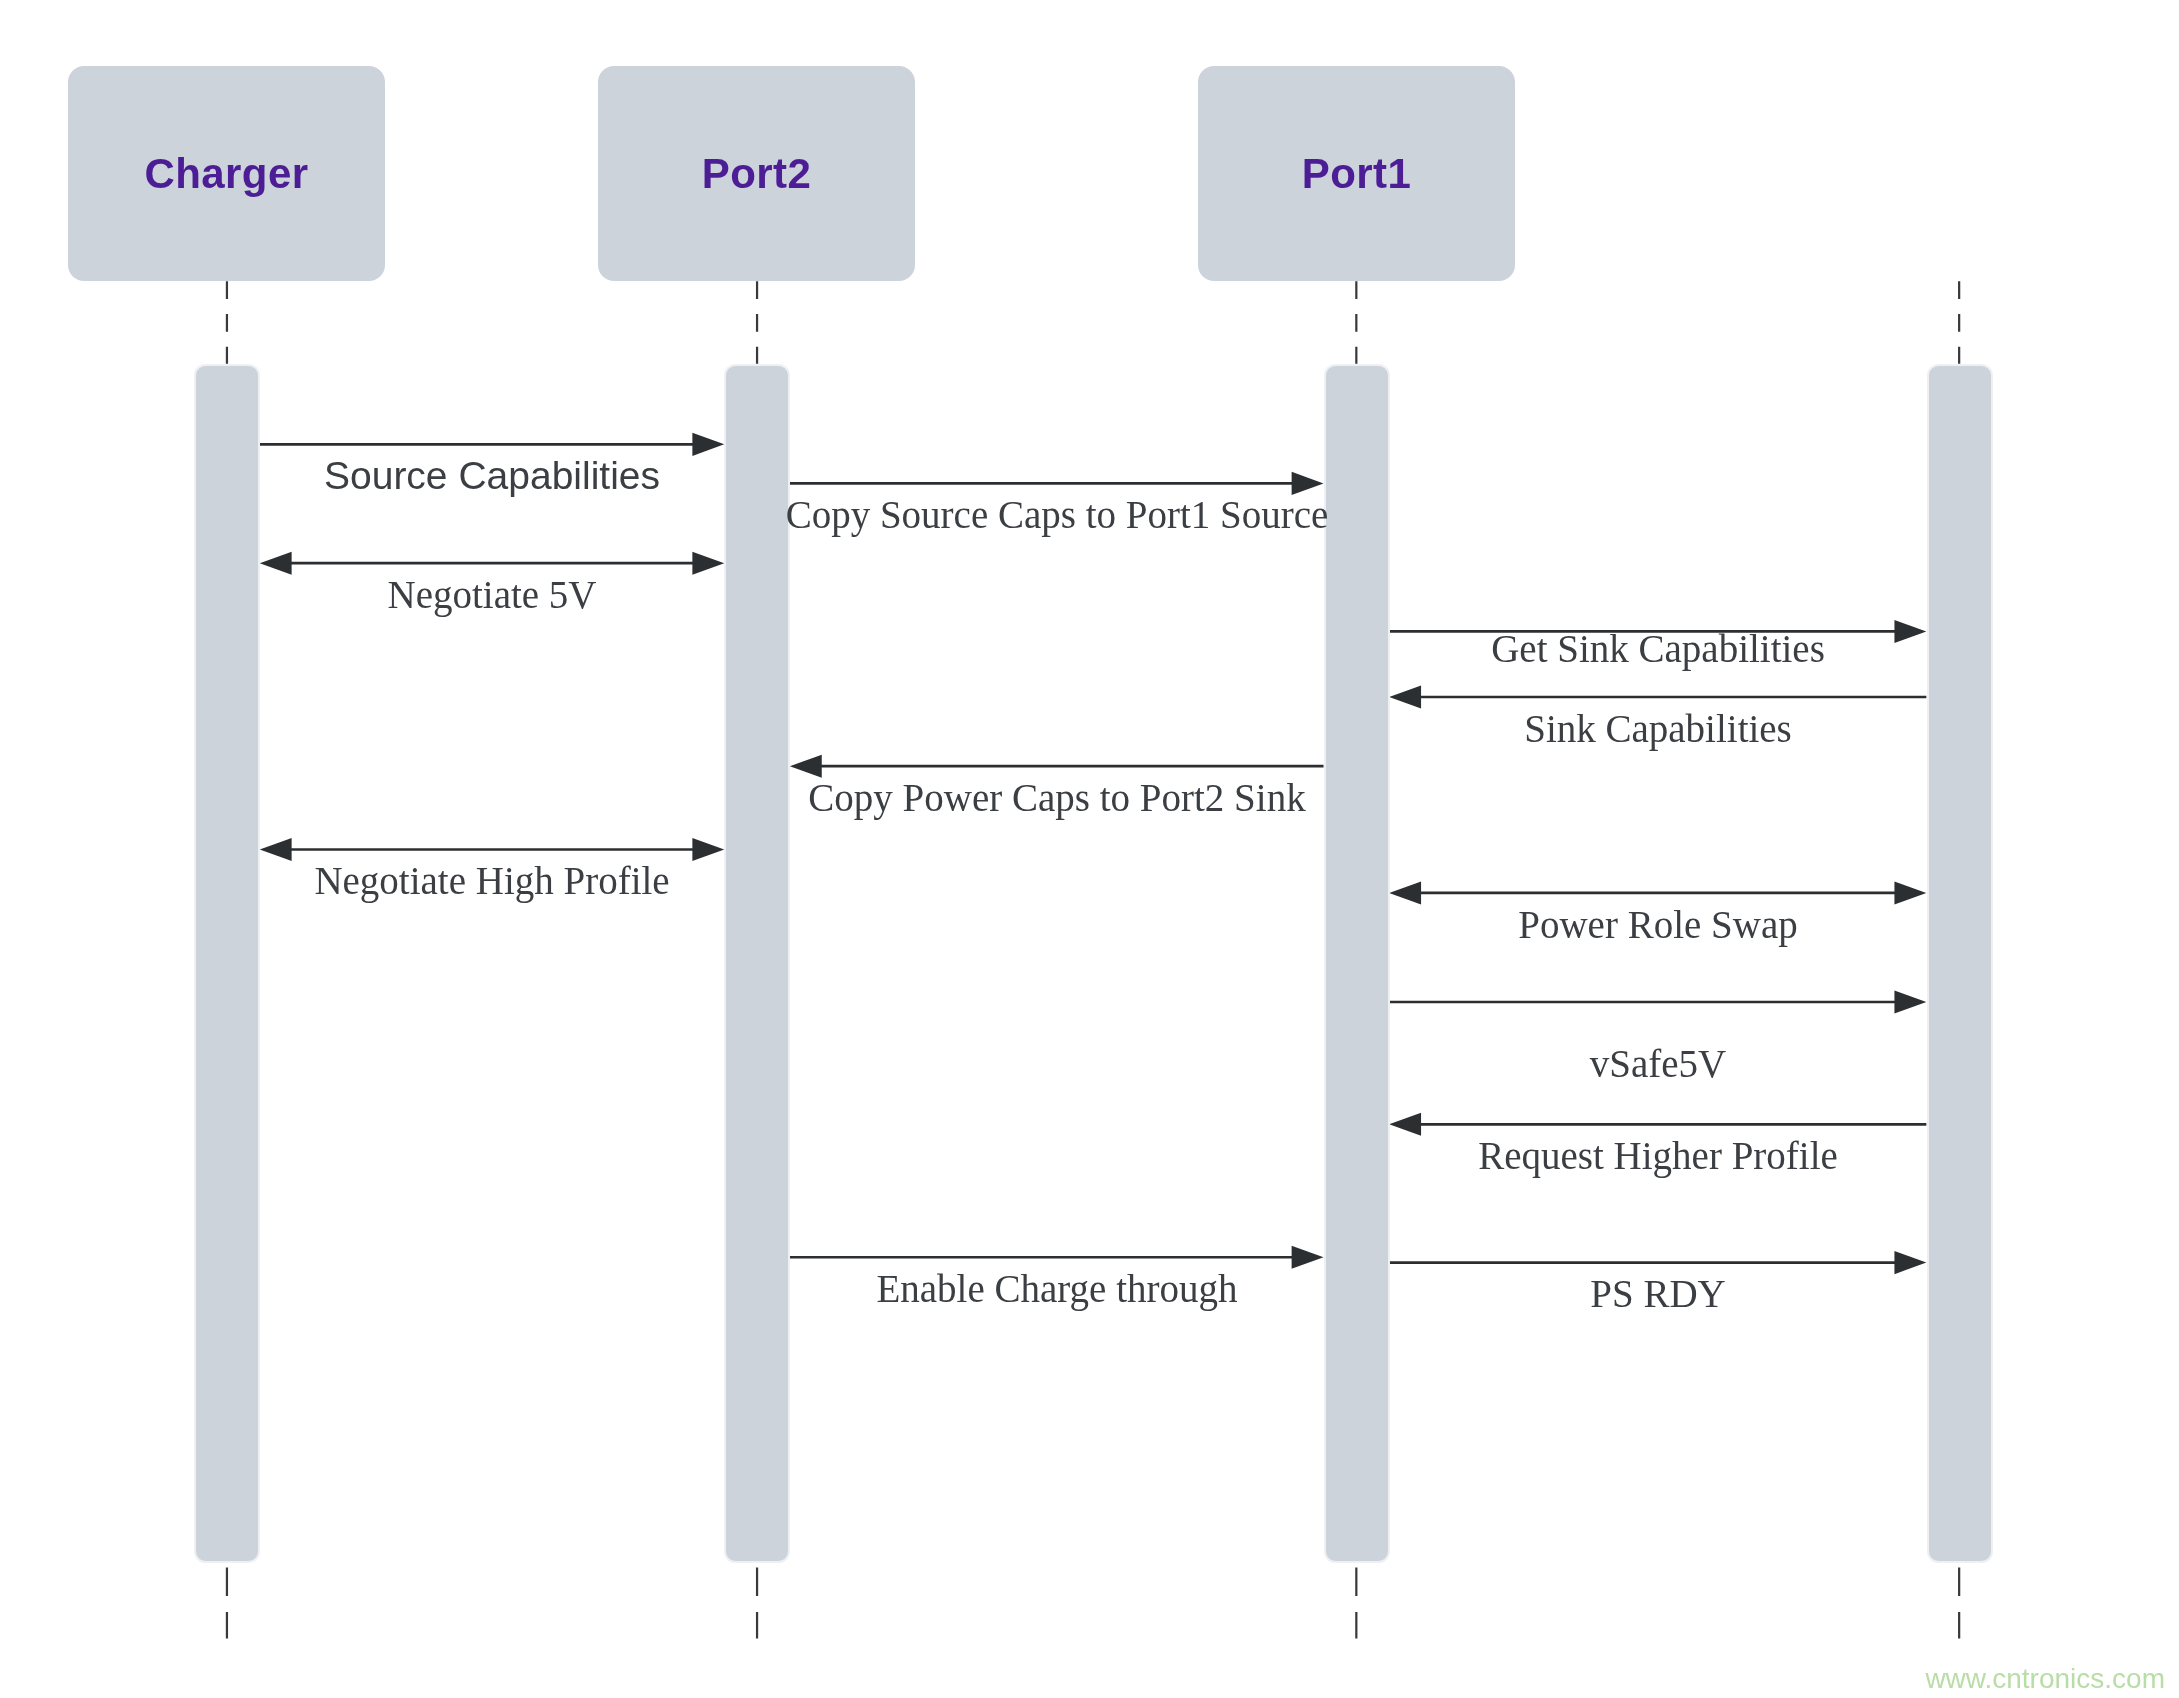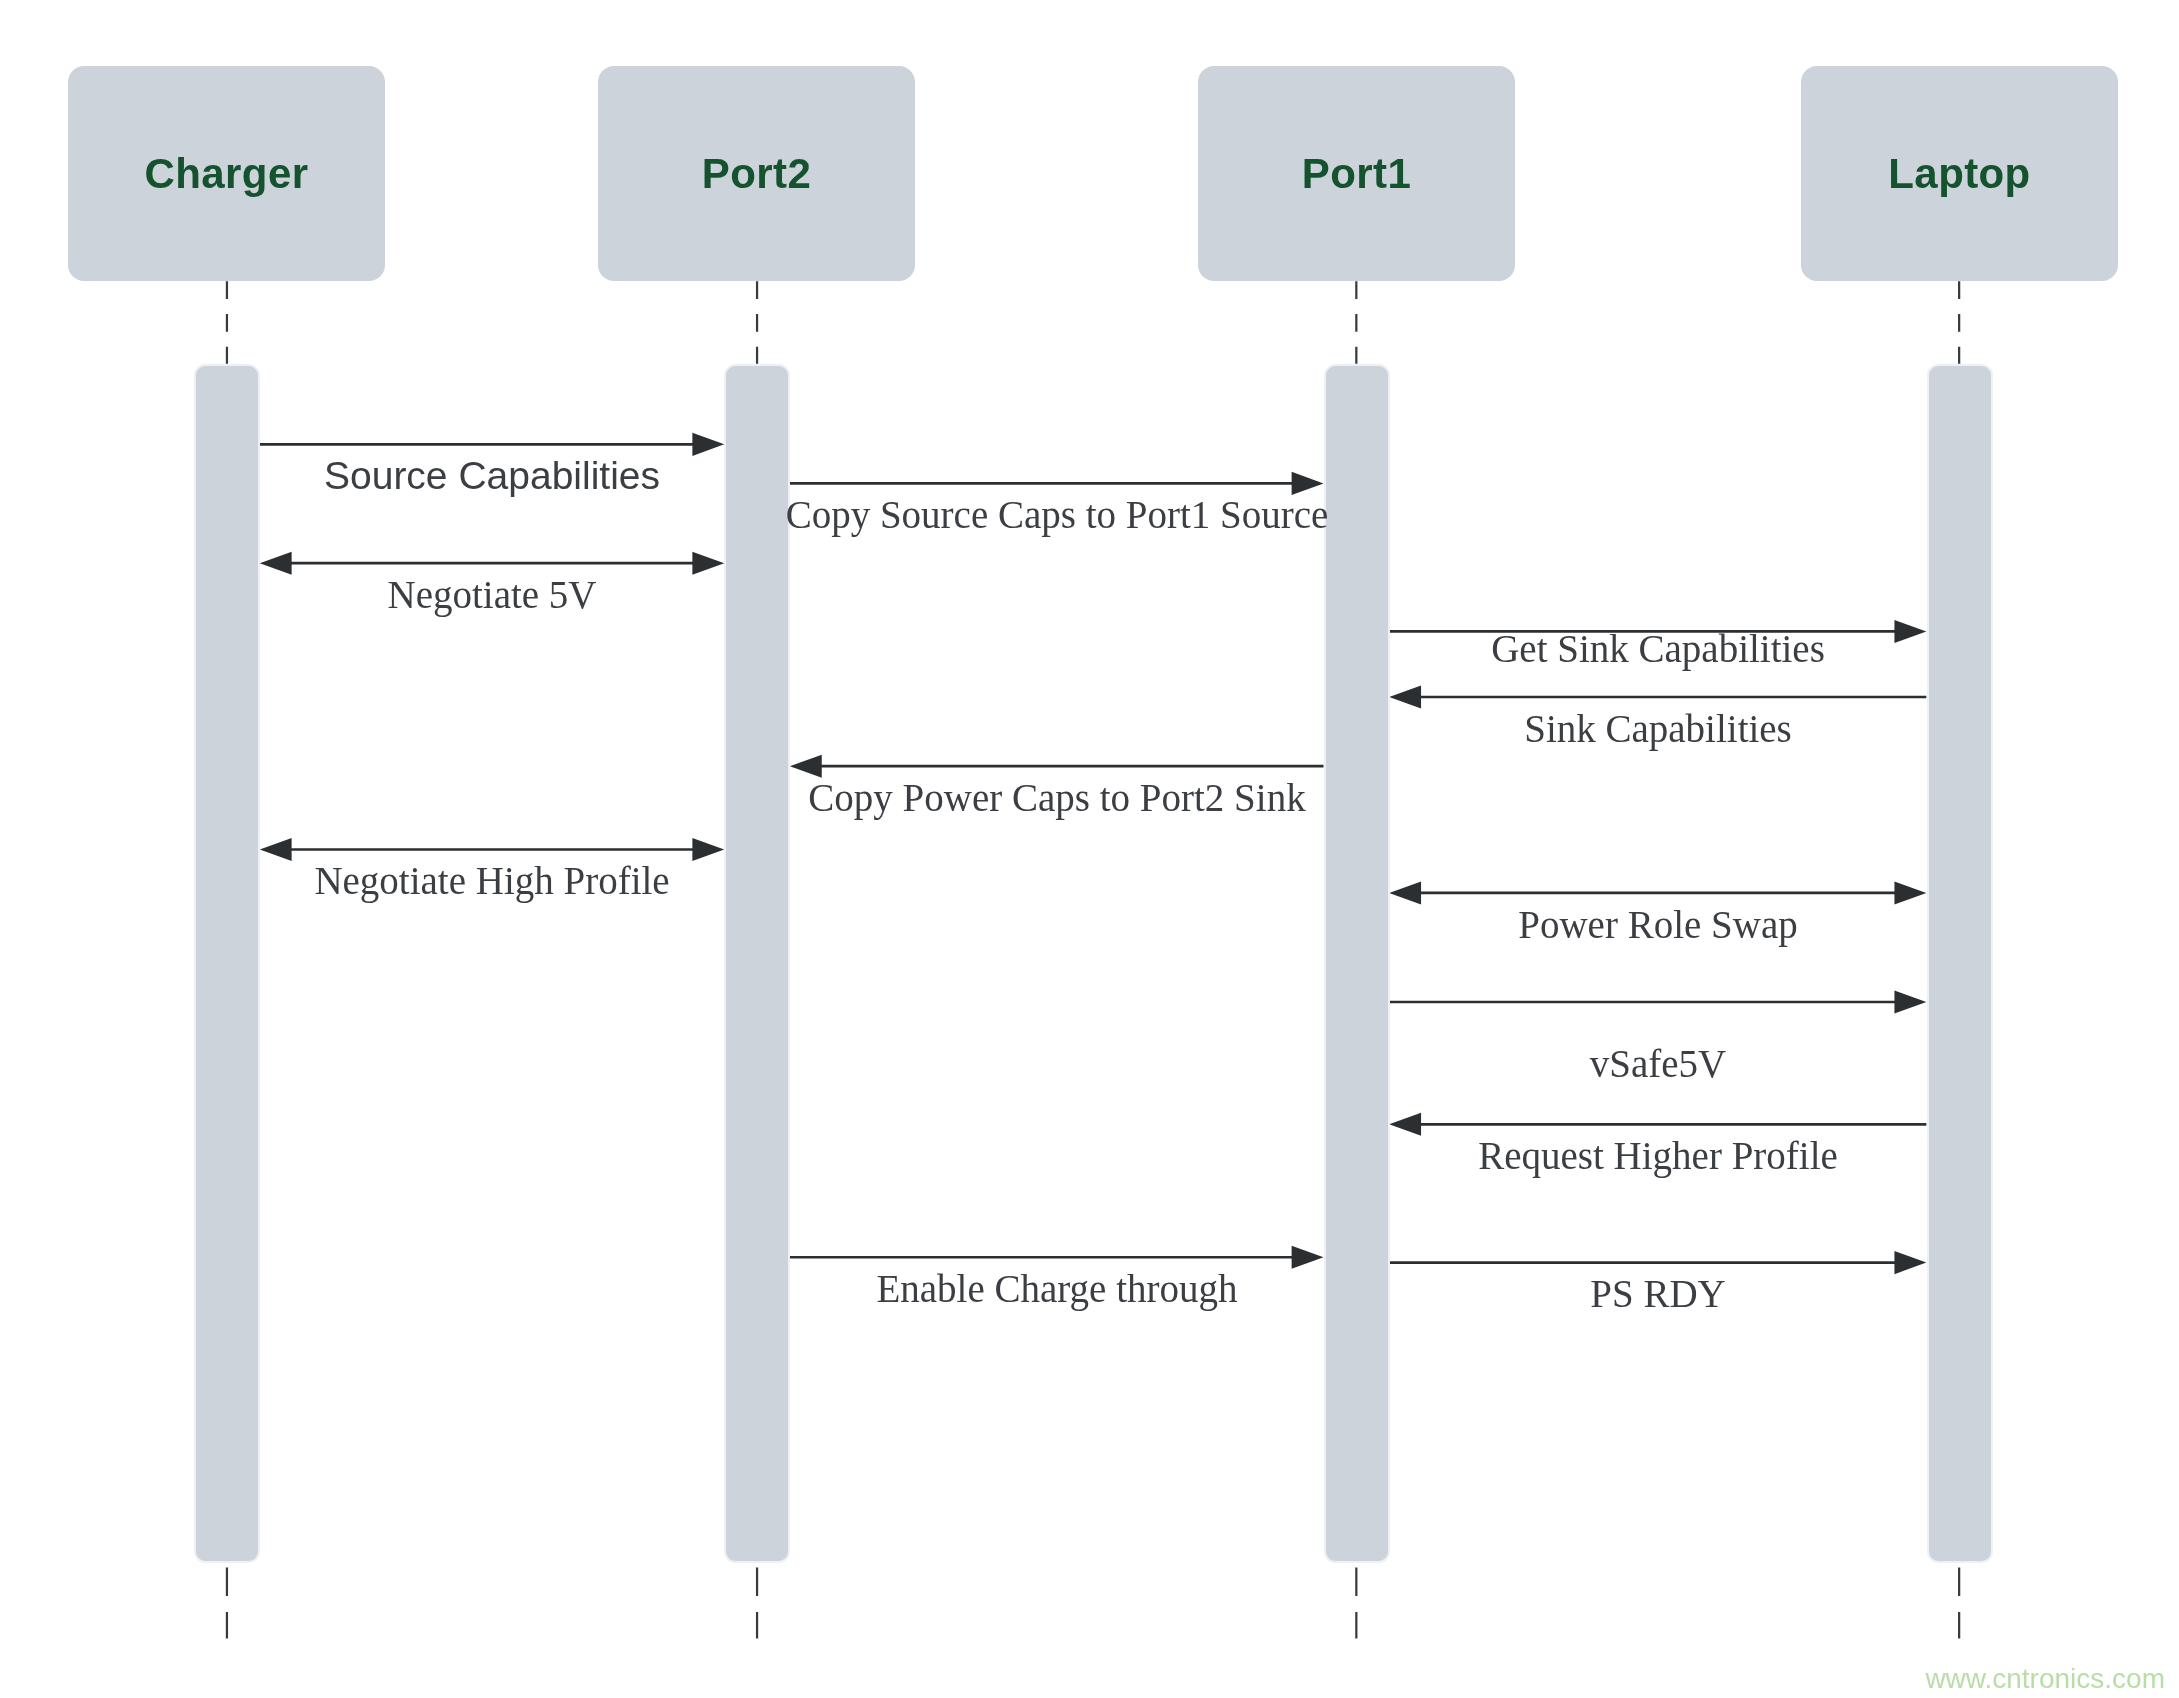--- a/index.html
+++ b/index.html
@@ -23,21 +23,21 @@
     background: #cdd3db;
     border-radius: 16px;
     display: flex;
     align-items: center;
     justify-content: center;
   }
   .actor-label {
     font-family: "Liberation Sans", sans-serif;
     font-weight: 700;
     font-size: 42px;
-    color: #14532d;
+    color: #4c1d95;
     letter-spacing: 0.4px;
   }
   .activation-bar {
     position: absolute;
     top: 364px;
     width: 66px;
     height: 1199px;
     background: #cdd3db;
     border: 2.7px solid #eef0f3;
     box-sizing: border-box;
@@ -142,23 +142,20 @@
 
   <div class="actor-box" style="left:68px">
     <span class="actor-label">Charger</span>
   </div>
   <div class="actor-box" style="left:598px">
     <span class="actor-label">Port2</span>
   </div>
   <div class="actor-box" style="left:1198px">
     <span class="actor-label">Port1</span>
   </div>
-  <div class="actor-box" style="left:1801px">
-    <span class="actor-label">Laptop</span>
-  </div>
 
   <div class="activation-bar" style="left:194px"></div>
   <div class="activation-bar" style="left:724px"></div>
   <div class="activation-bar" style="left:1324px"></div>
   <div class="activation-bar" style="left:1927px"></div>
 
   <div id="labels">
       <div class="msg-label sans" style="left: 492px; top: 454px;">Source Capabilities</div>
       <div class="msg-label serif" style="left: 1057px; top: 493px;">Copy Source Caps to Port1 Source</div>
       <div class="msg-label serif" style="left: 492px; top: 573px;">Negotiate 5V</div>

